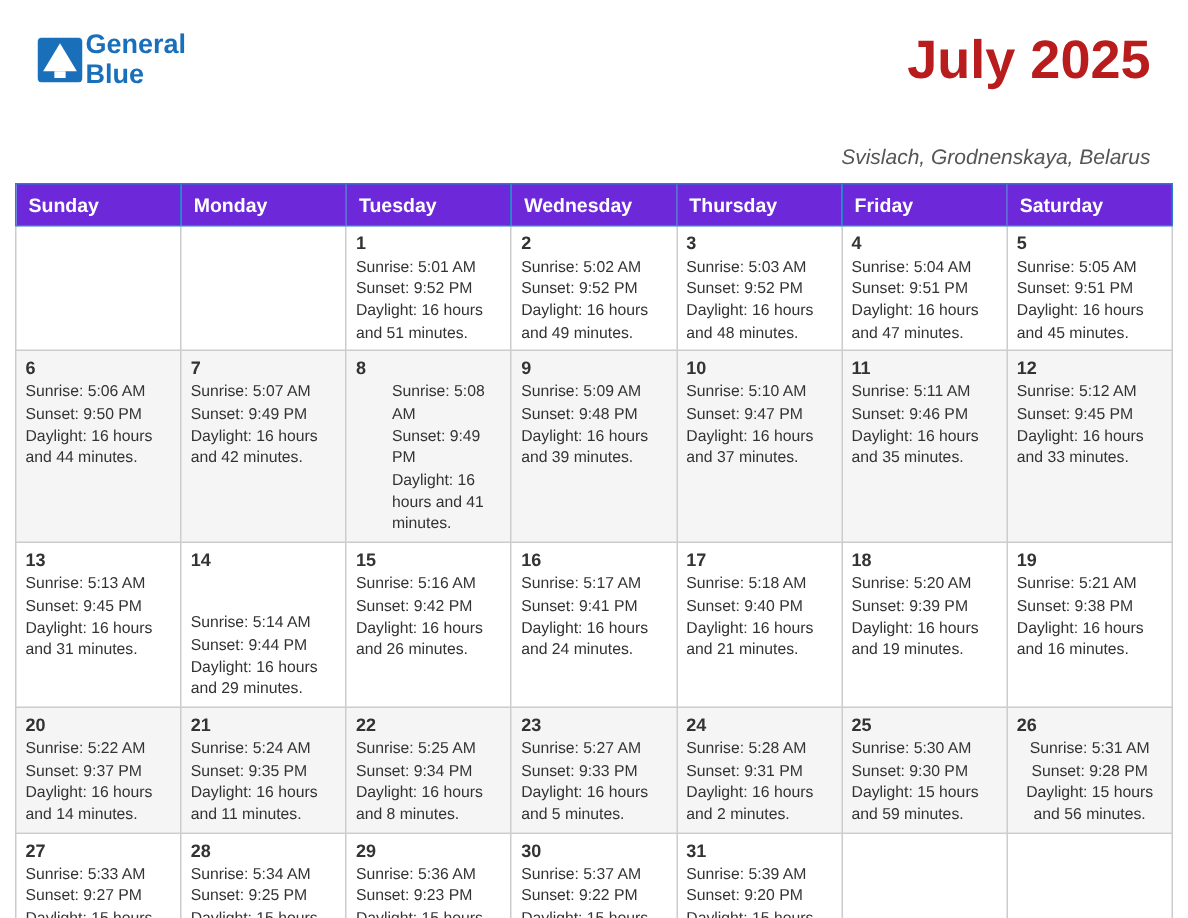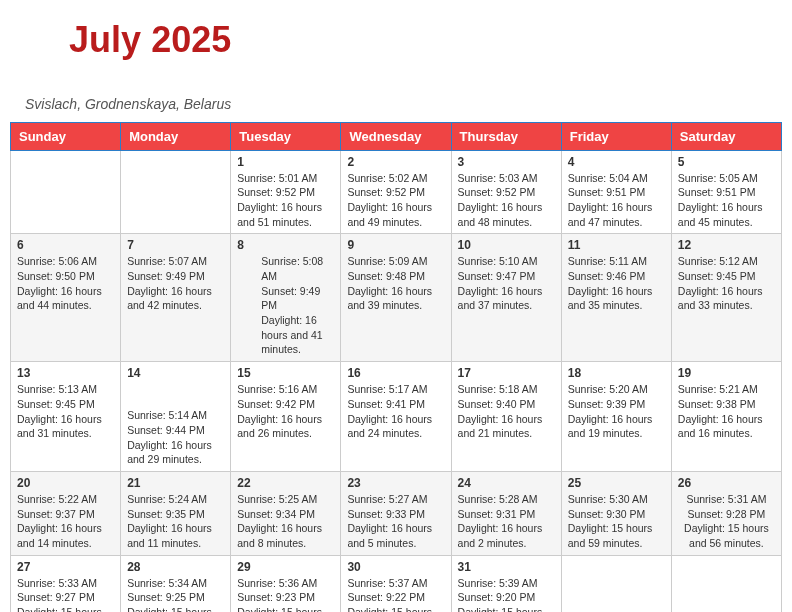--- a/index.html
+++ b/index.html
@@ -48,21 +48,21 @@
       color: #555;
       font-style: italic;
       margin-top: 36px;
     }
     .calendar {
       width: 100%;
       border-collapse: collapse;
       margin-top: 5px;
     }
     .calendar th {
-      background: #ef4444;
+      background: #6d28d9;
       color: #fff;
       font-size: 13px;
       font-weight: bold;
       text-align: left;
       padding: 6px 8px;
       border: 1px solid #2a7dc9;
     }
     .calendar td {
       border: 1px solid #ccc;
       vertical-align: top;
@@ -90,20 +90,31 @@
       background: #f9f9f9;
     }
     .calendar tr:nth-child(even) td.empty {
       background: #f2f2f2;
     }
   </style>
 </head>
 <body>
 
 <div class="header">
+  <div class="logo">
+    <svg class="logo-icon" viewBox="0 0 40 40">
+      <rect x="0" y="0" width="40" height="40" rx="4" fill="#1a6fbb"></rect>
+      <polygon points="20,5 35,30 5,30" fill="white"></polygon>
+      <rect x="15" y="30" width="10" height="6" fill="white"></rect>
+    </svg>
+    <div class="logo-text">
+      <span>General</span><br>
+      <span style="color:#1a6fbb;">Blue</span>
+    </div>
+  </div>
   <div class="title-block">
     <div class="month-title">July 2025</div>
     <div class="location">Svislach, Grodnenskaya, Belarus</div>
   </div>
 </div>
 
 <table class="calendar">
   <thead>
     <tr>
     <th>Sunday</th>

